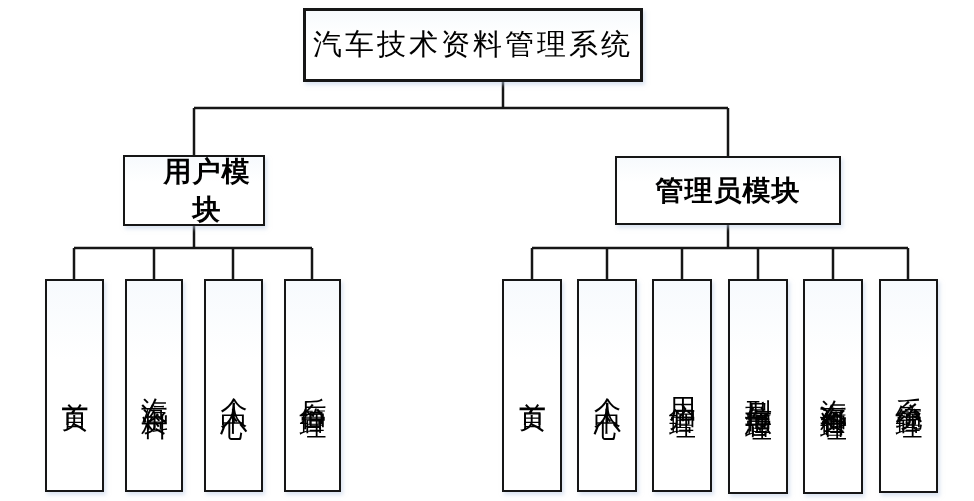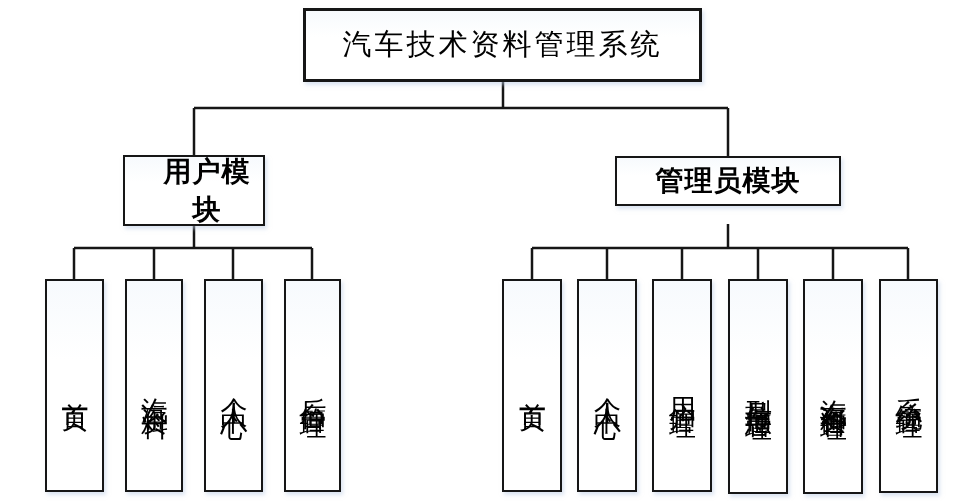--- a/index.html
+++ b/index.html
@@ -81,29 +81,29 @@
       <path d="M532 248 H908"></path>
       <path d="M532 248 V280"></path>
       <path d="M607 248 V280"></path>
       <path d="M682 248 V280"></path>
       <path d="M758 248 V280"></path>
       <path d="M833 248 V280"></path>
       <path d="M908 248 V280"></path>
     </g>
   </svg>
 
-  <div class="node root" style="left:303px; top:8px; width:399px; height:74px;">
+  <div class="node root" style="left:303px; top:8px; width:340px; height:74px;">
     <span>汽车技术资料管理系统</span>
   </div>
 
   <div class="node branch" style="left:123px; top:155px; width:142px; height:71px;padding-left:26px;">
     <span>用户模块</span>
   </div>
 
-  <div class="node branch" style="left:615px; top:156px; width:226px; height:50px;justify-content:center;">
+  <div class="node branch" style="left:615px; top:156px; width:226px; height:69px;justify-content:center;">
     <span>管理员模块</span>
   </div>
 
   <div class="node leaf" style="left:45px; top:279px; width:59px; height:213px;">
     <span class="vtext">首页</span>
   </div>
   <div class="node leaf" style="left:125px; top:279px; width:58px; height:213px;">
     <span class="vtext">汽车资料</span>
   </div>
   <div class="node leaf" style="left:204px; top:279px; width:59px; height:213px;">

